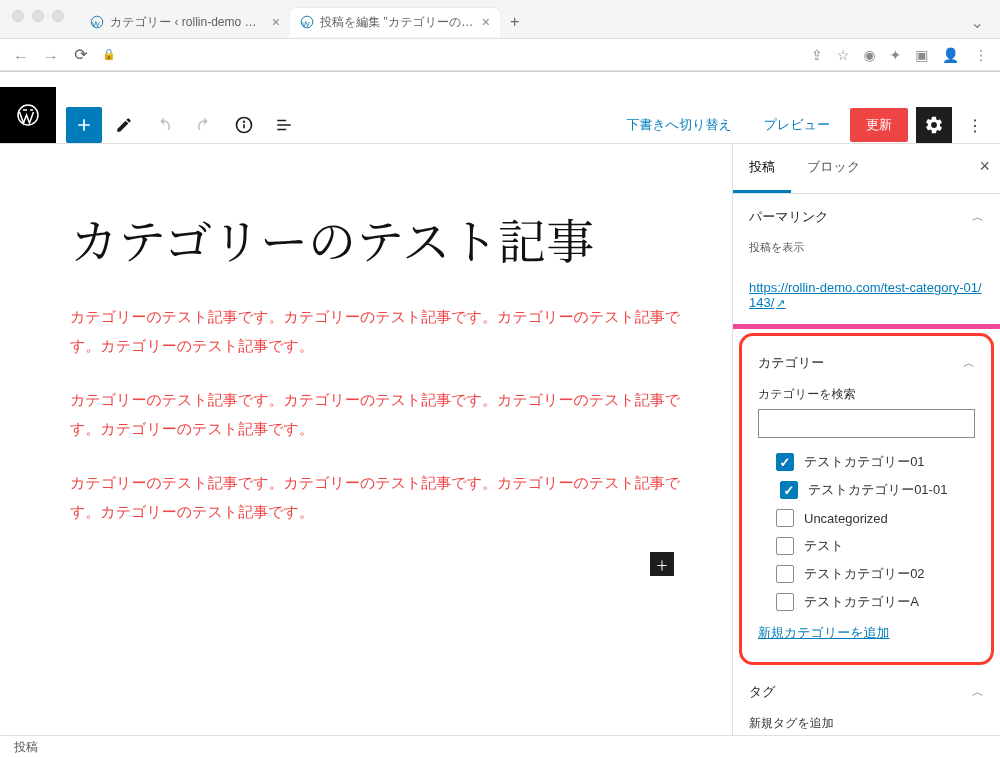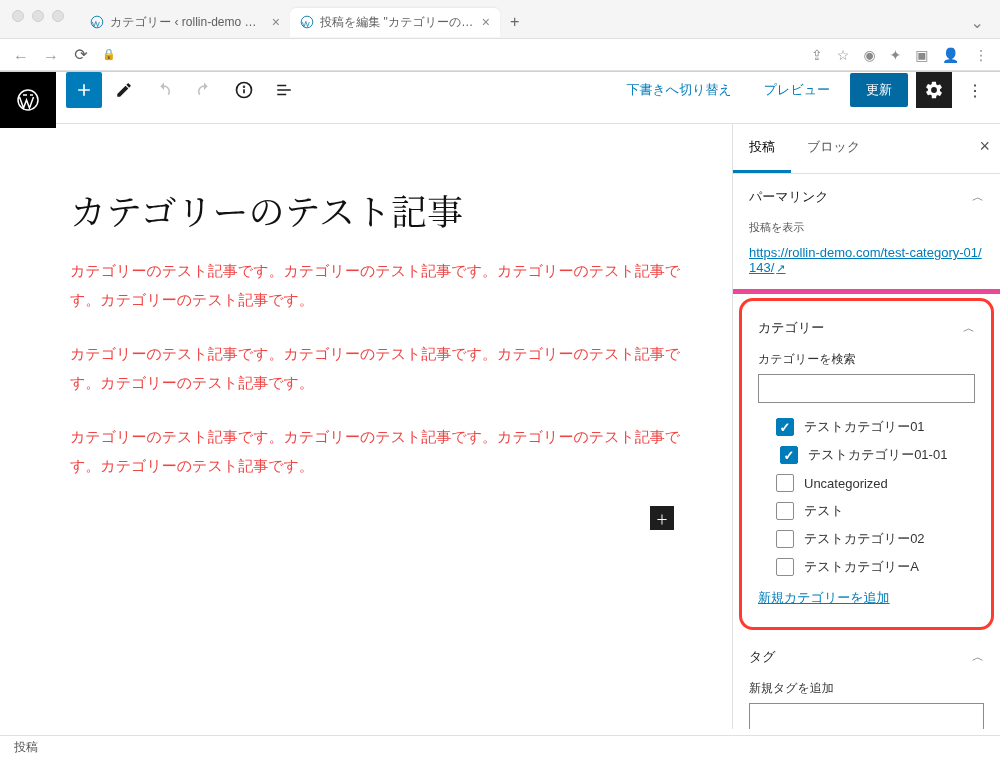--- a/index.html
+++ b/index.html
@@ -20,53 +20,53 @@
 
 .addr-row { display: flex; align-items: center; gap: 12px; padding: 6px 12px; background: #fff; border-top: 1px solid #e0e0e0; border-bottom: 1px solid #e0e0e0; }
 .nav-btn { color: #9e9e9e; font-size: 16px; cursor: pointer; width: 18px; text-align: center; }
 .nav-btn.enabled { color: #606060; }
 .addr-bar { flex: 1; display: flex; align-items: center; gap: 8px; font-size: 13px; color: #5f5f5f; }
 .addr-bar .lock { font-size: 11px; }
 .addr-right { display: flex; gap: 14px; color: #8a8a8a; }
 .addr-right span { cursor: pointer; font-size: 14px; }
 
 
-.wp-topbar { display: flex; align-items: flex-start; height: 52px; border-bottom: 1px solid #e0e0e0; }
+.wp-topbar { display: flex; align-items: flex-end; height: 72px; border-bottom: 1px solid #e0e0e0; }
 .wp-logo { width: 56px; height: 56px; background: #000; display: flex; align-items: center; justify-content: center; color: #fff; }
 .wp-logo svg { width: 24px; height: 24px; }
 .toolbar-left { display: flex; align-items: center; gap: 4px; padding: 0 10px; }
 .tool-btn { width: 36px; height: 36px; display: flex; align-items: center; justify-content: center; border-radius: 2px; cursor: pointer; color: #1e1e1e; }
 .tool-btn.primary { background: #007cba; color: #fff; }
 .tool-btn.disabled { color: #c0c0c0; }
 .toolbar-right { margin-left: auto; display: flex; align-items: center; gap: 8px; padding-right: 10px; }
 .text-btn { background: none; border: none; color: #007cba; font-size: 13px; padding: 8px 12px; cursor: pointer; }
-.publish-btn { background: #0369a1; color: #fff; border: none; font-size: 13px; padding: 8px 16px; cursor: pointer; border-radius: 2px; }
+.publish-btn { background: #ef4444; color: #fff; border: none; font-size: 13px; padding: 8px 16px; cursor: pointer; border-radius: 2px; }
 .gear-btn { width: 36px; height: 36px; background: #1e1e1e; color: #fff; display: flex; align-items: center; justify-content: center; cursor: pointer; }
 .more-btn { width: 30px; height: 36px; display: flex; align-items: center; justify-content: center; cursor: pointer; color: #333; }
 
 
 .editor-body { display: flex; height: calc(757px - 38px - 36px - 56px - 22px); }
 .canvas { flex: 1; padding: 60px 50px 20px 70px; overflow: auto; font-family: "Noto Serif JP", Georgia, serif; }
-.post-title { font-size: 36px; font-weight: 400; margin-bottom: 22px; color: #111; }
+.post-title { font-size: 48px; font-weight: 400; margin-bottom: 30px; color: #111; }
 .post-para { font-size: 15px; line-height: 1.9; color: #ef4444; margin-bottom: 26px; max-width: 620px; font-family: -apple-system, sans-serif; }
 .add-block { width: 24px; height: 24px; background: #1e1e1e; color: #fff; display: flex; align-items: center; justify-content: center; margin-left: 580px; cursor: pointer; font-size: 18px; }
 
 
 .sidebar { width: 268px; border-left: 1px solid #e0e0e0; overflow-y: auto; font-size: 13px; }
 .sb-tabs { display: flex; border-bottom: 1px solid #e0e0e0; position: relative; }
 .sb-tab { padding: 14px 16px; cursor: pointer; color: #555; font-weight: 400; }
 .sb-tab.active { color: #000; font-weight: 500; border-bottom: 3px solid #007cba; }
 .sb-close { position: absolute; right: 10px; top: 12px; font-size: 18px; color: #555; cursor: pointer; }
 
 .panel { border-bottom: 5px solid #ec4899; }
 .panel-header { display: flex; align-items: center; justify-content: space-between; padding: 14px 16px; cursor: pointer; font-weight: 500; font-size: 13px; }
 .chev { font-size: 12px; color: #555; }
 .panel-body { padding: 0 16px 16px 16px; }
 
-.view-link { font-size: 11px; color: #555; margin-bottom: 10px; display: block; padding: 0 16px; }
+.view-link { font-size: 11px; color: #555; margin-bottom: 25px; display: block; padding: 0 16px; }
 .permalink { color: #007cba; text-decoration: underline; font-size: 13px; display: block; padding: 0 16px 14px 16px; word-break: break-all; }
 .permalink .ext { font-size: 11px; margin-left: 2px; }
 
 .highlighted { border: 3px solid #ff3b30; border-radius: 14px; margin: 4px 6px; padding: 4px 0; }
 
 .field-label { font-size: 12px; color: #333; margin-bottom: 6px; display: block; }
 .text-input { width: 100%; border: 1px solid #8c8c8c; padding: 6px; font-size: 13px; }
 
 .cat-list { margin-top: 10px; }
 .cat-item { display: flex; align-items: center; gap: 10px; padding: 5px 18px; font-size: 13px; color: #333; }

